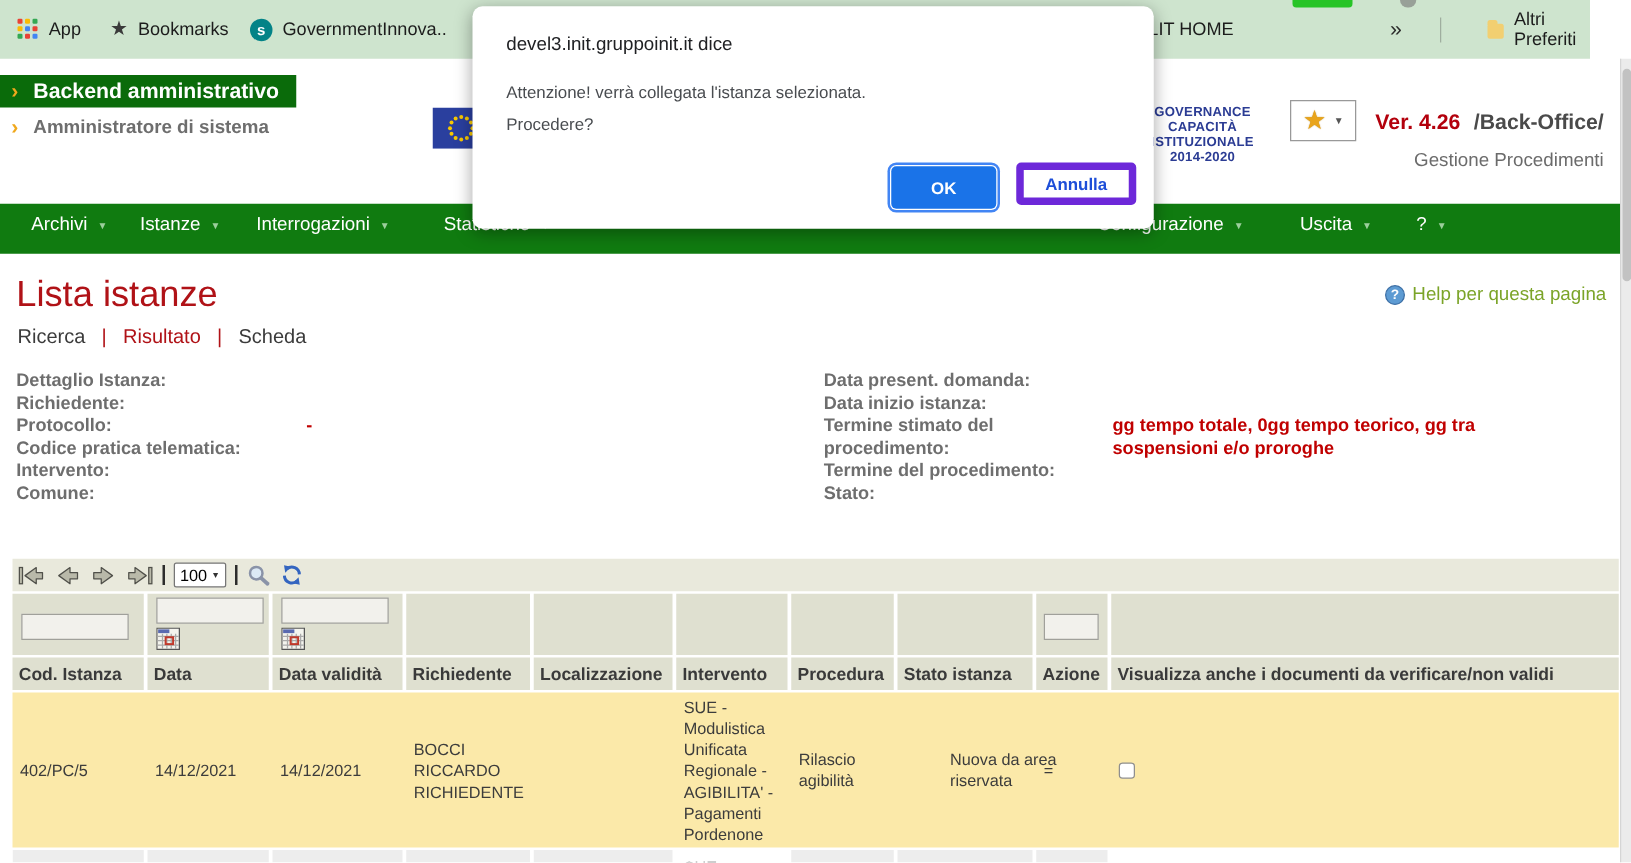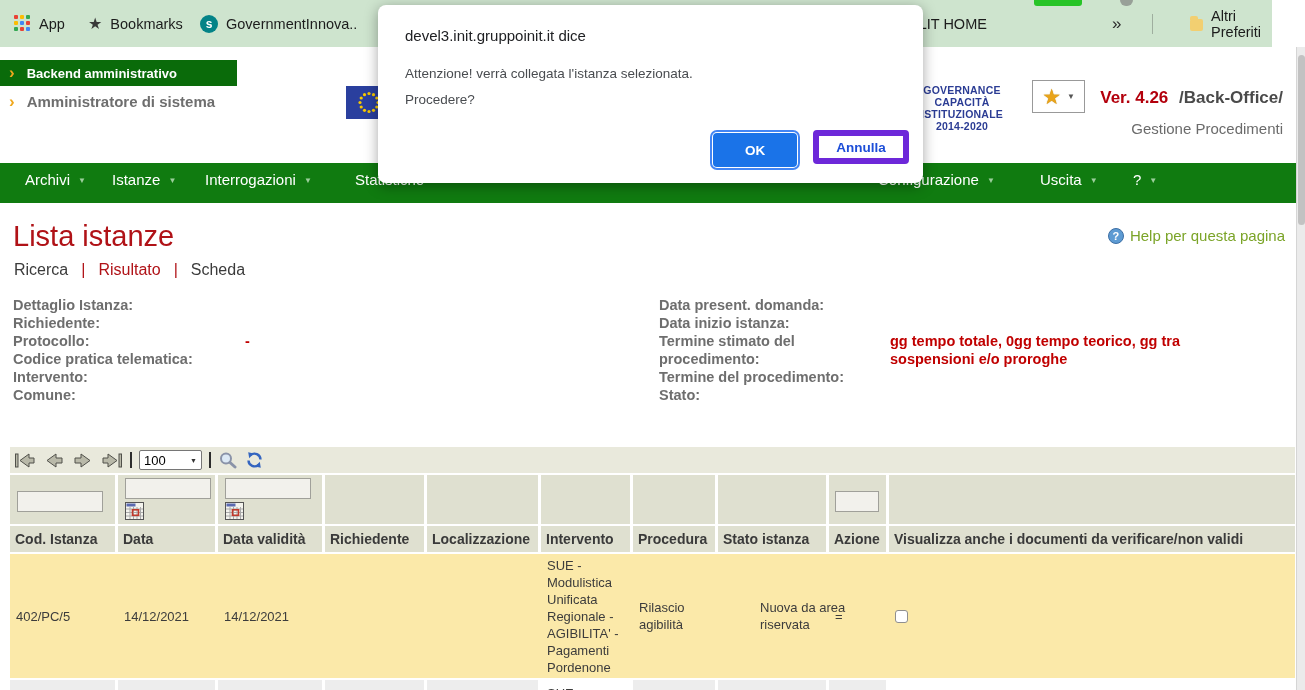--- a/index.html
+++ b/index.html
@@ -23,21 +23,21 @@
   .tab-badge-green { position:absolute; left:1034px; top:0; width:48px; height:6px; background:#27c427; border-radius:0 0 3px 3px; }
   .tab-badge-gray  { position:absolute; left:1120px; top:0; width:13px; height:6px; background:#98a098; border-radius:0 0 7px 7px; }
 
   
   #page { position:absolute; left:0; top:47px; width:1305px; height:643px; background:#fff; }
 
   #backend-bar { position:absolute; left:0; top:13px; width:237px; height:26px; background:#0a6b0a;
                  display:flex; align-items:center; }
   .arrow-glyph { font-size:17px; font-weight:bold; color:#f0a81c; line-height:1; }
   #backend-bar .arrow-glyph { margin:0 12px 2px 9px; }
-  #backend-bar span.t { color:#fff; font-weight:bold; font-size:13px; }
+  #backend-bar span.t { color:#fff; font-weight:bold; font-size:17px; }
   #role-line { position:absolute; left:9px; top:46px; display:flex; align-items:center; }
   #role-line .arrow-glyph { margin-right:12px; }
   #role-line span.t { color:#6e6e6e; font-weight:bold; font-size:15px; }
 
   #eu-flag { position:absolute; left:346px; top:39px; }
 
   #gov-logo { position:absolute; left:912px; top:37px; width:100px; text-align:center;
               color:#2b3c94; font-weight:bold; font-size:10.5px; line-height:12px; letter-spacing:.2px; }
 
   #fav-dropdown { position:absolute; left:1032px; top:33px; width:53px; height:33px; background:#fff;
@@ -78,21 +78,21 @@
 
   
   #grid { position:absolute; left:10px; top:400px; width:1285px; height:243px; }
   .trow { position:absolute; left:0; width:1285px; display:grid;
           grid-template-columns:105px 97px 104px 99px 111px 89px 82px 108px 57px 406px; column-gap:3px; }
 
   #t-toolbar { position:absolute; left:0; top:0; width:1285px; height:26px; background:#e9e9dc;
                display:flex; align-items:center; gap:7px; padding-left:4px; }
   .pg { width:22px; height:17px; cursor:pointer; }
   .tsep { width:2px; height:16px; background:#2c2c2c; }
-  .psel { width:63px; height:20px; background:#fff; border:1px solid #767676; border-radius:2px;
+  .psel { width:42px; height:20px; background:#fff; border:1px solid #767676; border-radius:2px;
           display:flex; align-items:center; justify-content:space-between; padding:0 4px; font-size:13px; cursor:pointer; }
   .psel .chev { font-size:7px; color:#333; }
   .icon-btn { cursor:pointer; display:flex; align-items:center; }
 
   #t-filters { top:28px; height:49px; }
   #t-filters > div { background:#dfe0d0; padding:3px 0 0 7px; }
   .fin { width:86px; height:21px; background:#f2f1ec; border:1px solid #a0a09a; display:block; }
   .fin.small { width:44px; }
   .fcell-mid { display:flex; flex-direction:column; gap:2px; }
   .fcell-center { display:flex; align-items:center; }
@@ -387,20 +387,21 @@
       <div>Procedura</div>
       <div>Stato istanza</div>
       <div>Azione</div>
       <div>Visualizza anche i documenti da verificare/non validi</div>
     </div>
 
     <div id="t-datarow">
       <div class="dc" style="left:0;width:105px;">402/PC/5</div>
       <div class="dc" style="left:108px;width:97px;">14/12/2021</div>
       <div class="dc" style="left:208px;width:104px;">14/12/2021</div>
+      <div class="dc" style="left:315px;width:99px;">BOCCI RICCARDO RICHIEDENTE</div>
       <div class="dc" style="left:417px;width:111px;"></div>
       <div class="dc" style="left:531px;width:89px;">SUE - Modulistica Unificata Regionale - AGIBILITA' - Pagamenti Pordenone</div>
       <div class="dc" style="left:623px;width:82px;">Rilascio agibilità</div>
       <div class="dc" style="left:744px;width:108px;">Nuova da area riservata</div>
       <div class="dc" style="left:819px;width:57px;">=</div>
       <div class="dc" style="left:879px;width:406px;">
         <span class="cbx"></span>
       </div>
     </div>
 

